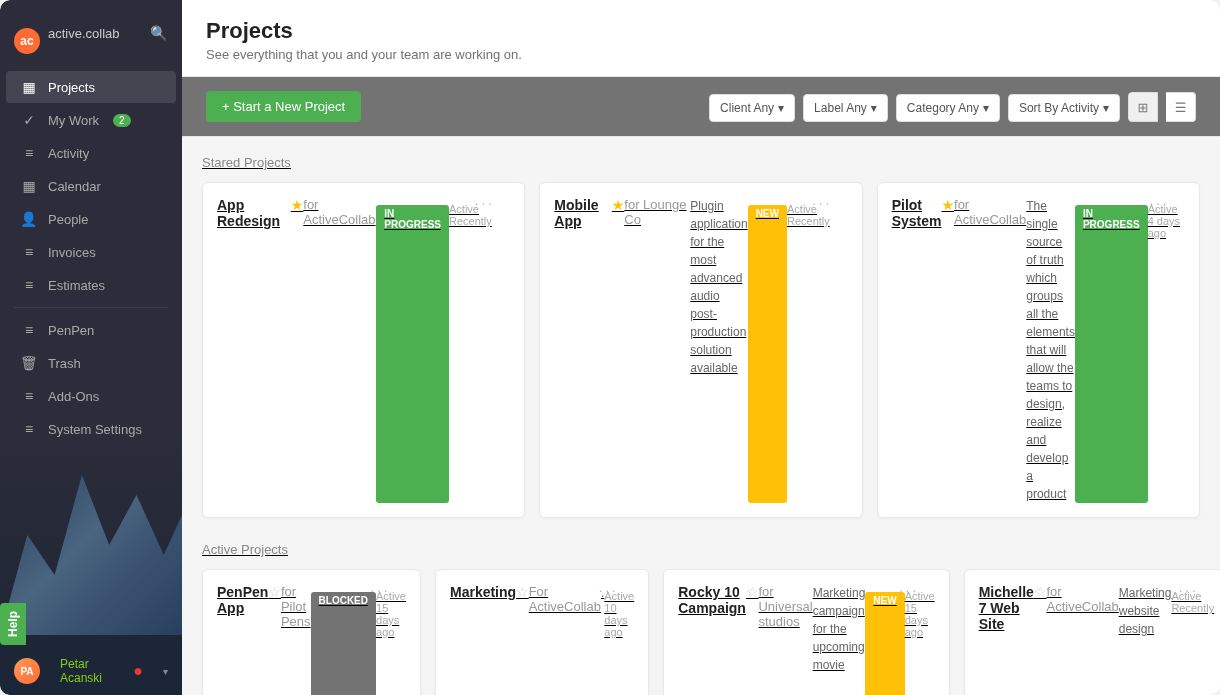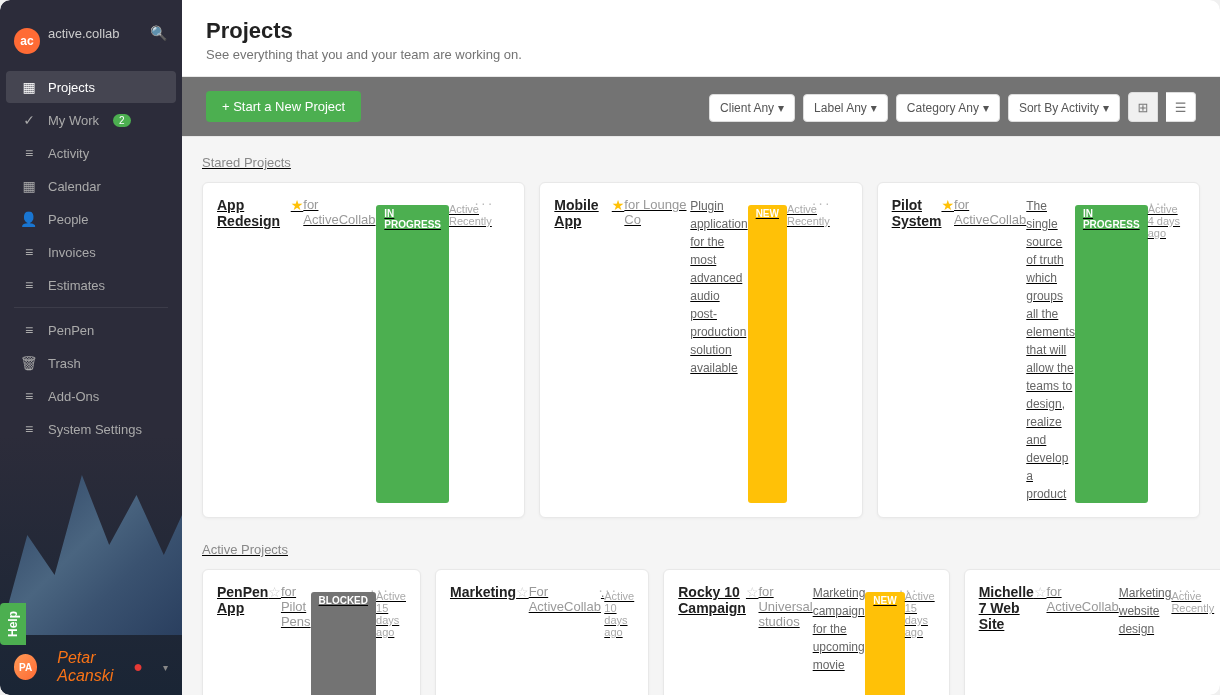--- a/index.html
+++ b/index.html
@@ -80,21 +80,21 @@
       border-radius: 0 4px 4px 0;
       cursor: pointer; writing-mode: vertical-lr;
       transform: rotate(180deg);
     }
     .avatar-small {
       width: 26px; height: 26px; border-radius: 50%;
       background: linear-gradient(135deg, #ff9a56, #ff6b35);
       display: flex; align-items: center; justify-content: center;
       font-size: 10px; color: white; font-weight: bold;
     }
-    .footer-name { color: #f97316; font-size: 16px; flex: 1; font-style: italic; }
+    .footer-name { color: #84cc16; font-size: 12px; flex: 1; }
     .footer-dot { color: #e53935; font-size: 16px; }
     .footer-arrow { color: #888; font-size: 10px; }
 
     
     .main {
       flex: 1;
       background: #f5f5f5;
       overflow-y: auto;
       height: 695px;
       border-radius: 0 10px 10px 0;

